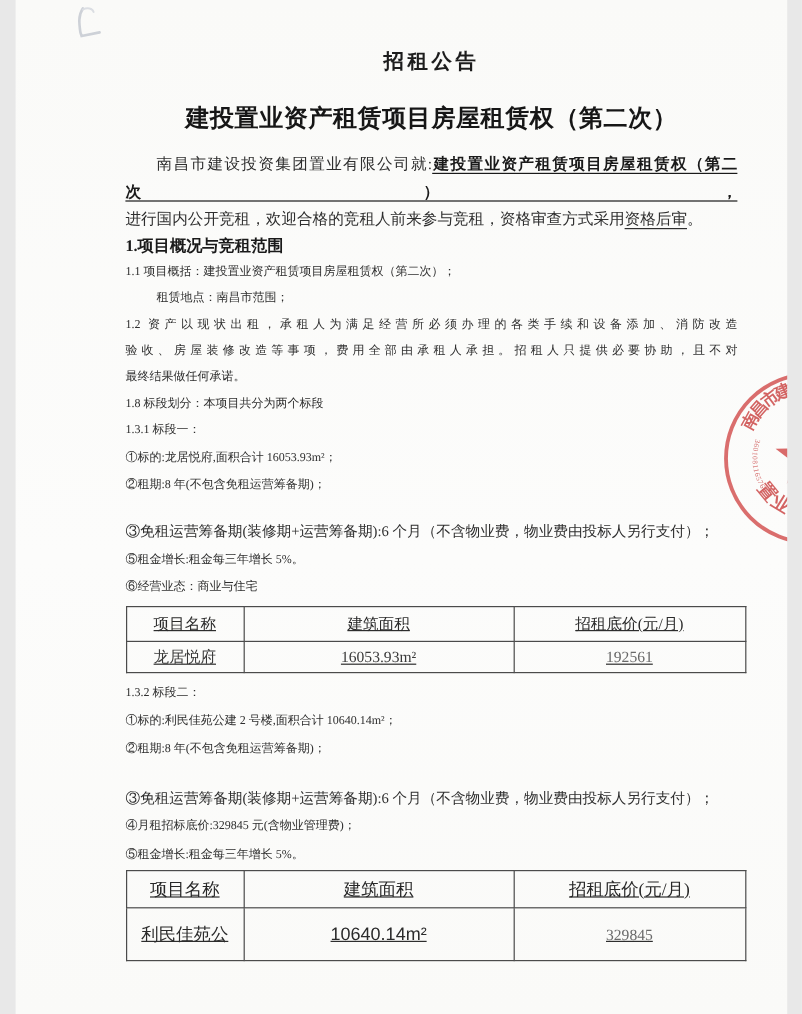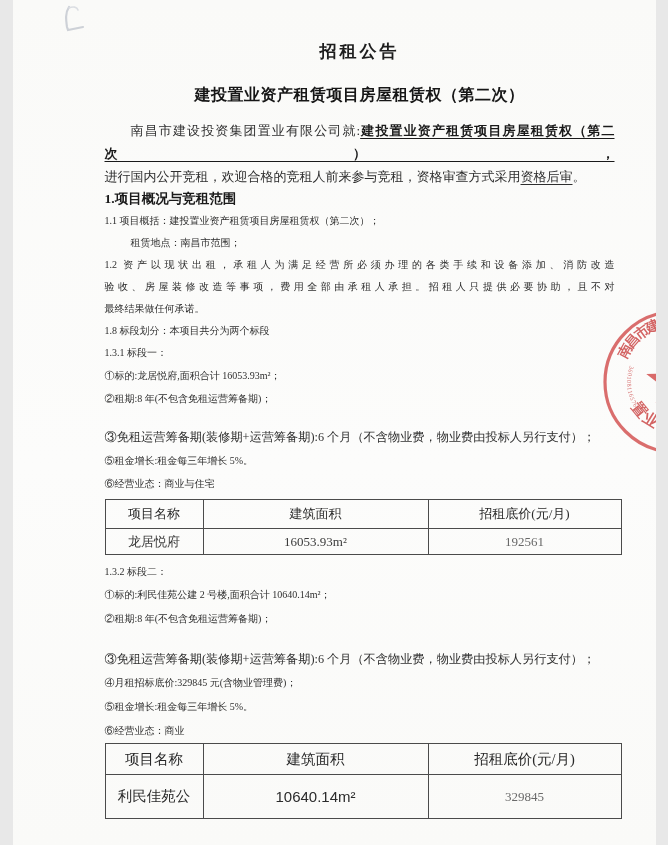--- a/index.html
+++ b/index.html
@@ -5,35 +5,35 @@
   html,body{margin:0;padding:0;background:#e8e8e8;}
   .page{
     position:relative;width:643px;height:845px;margin:0 auto;
     background:linear-gradient(180deg,#fafaf8 0%,#fcfcfb 55%,#fafaf8 100%);
     font-family:"Liberation Serif","DejaVu Serif",serif;
     color:#2e2e2e;overflow:hidden;
   }
   .doc{position:absolute;left:92px;top:28px;width:510px;}
   .t-center{text-align:center;}
   .notice-title{font-size:17px;font-weight:bold;letter-spacing:3px;margin:12px 0 0;color:#1d1d1d;}
-  .project-title{font-size:16px;font-weight:bold;margin:22px 0 0;color:#161616;letter-spacing:0.5px;}
+  .project-title{font-size:20px;font-weight:bold;margin:22px 0 0;color:#161616;letter-spacing:0.5px;}
   .doc-number{font-size:17px;font-weight:bold;margin:12px 0 0;color:#1d1d1d;letter-spacing:0.5px;}
   .body-line{font-size:10px;line-height:22px;white-space:nowrap;}
   .intro{margin-top:13px;}
   .intro .line{font-size:13px;line-height:23px;}
   .jline{text-align:justify;text-align-last:justify;}
   .indent{text-indent:26px;}
   .hl{font-weight:bold;text-decoration:underline;text-underline-offset:3px;color:#1a1a1a;}
   .ul{text-decoration:underline;text-underline-offset:3px;}
   .sec-heading{font-size:13.5px;font-weight:bold;color:#1a1a1a;line-height:22px;white-space:nowrap;}
   .sub-indent{padding-left:26px;}
   .lot-items .body-line{line-height:23px;}
   .lot2-items .body-line{line-height:24px;}
   .tight{font-size:12.2px;margin-top:16px;}
-  table{border-collapse:collapse;margin-top:4px;table-layout:fixed;}
+  table{border-collapse:collapse;margin-top:4px;table-layout:fixed;text-decoration:underline;}
   td,th{border:1px solid #4b4b4b;text-align:center;font-weight:normal;overflow:hidden;}
   .tbl1{width:507px;}
   .tbl1 th{font-size:13px;height:26px;color:#2a2a2a;}
   .tbl1 td{font-size:13px;height:23px;color:#3a3a3a;}
   .tbl1 td.price{color:#686868;}
   .tbl2{width:507px;margin-top:0;}
   .tbl2 th{font-size:14.5px;height:28px;color:#272727;}
   .tbl2 td{height:41px;}
   .tbl2 td.modern{font-family:"Liberation Sans","DejaVu Sans",sans-serif;font-size:14.5px;color:#2b2b2b;}
   .tbl2 td.area{font-size:15px;}
@@ -98,21 +98,20 @@
       </table>
 
     <div class="lot2-block">
       <div class="body-line">1.3.2 标段二：</div>
       <div class="lot2-items">
         <div class="body-line">①标的:利民佳苑公建 2 号楼,面积合计 10640.14m²；</div>
         <div class="body-line">②租期:8 年(不包含免租运营筹备期)；</div>
         <div class="body-line tight">③免租运营筹备期(装修期+运营筹备期):6 个月（不含物业费，物业费由投标人另行支付）；</div>
         <div class="body-line">④月租招标底价:329845 元(含物业管理费)；</div>
         <div class="body-line">⑤租金增长:租金每三年增长 5%。</div>
-        <div class="body-line">⑥经营业态：商业</div>
       </div>
     </div>
 
     <table class="tbl2">
       <tbody>
           <tr>
         <th class="col-name">项目名称</th>
         <th class="col-area">建筑面积</th>
         <th class="col-price">招租底价(元/月)</th>
       </tr>

